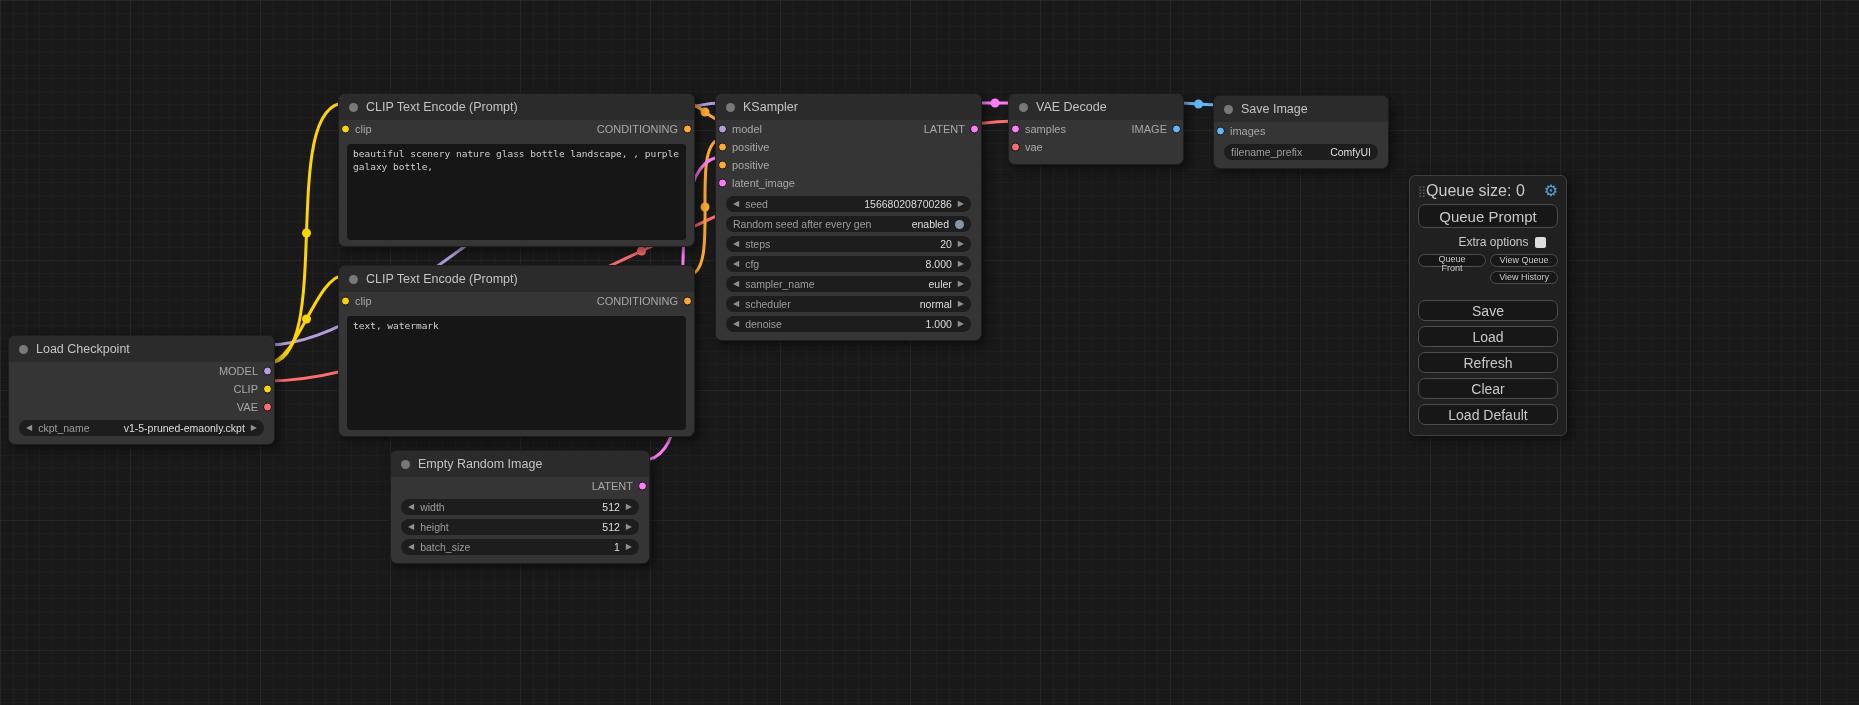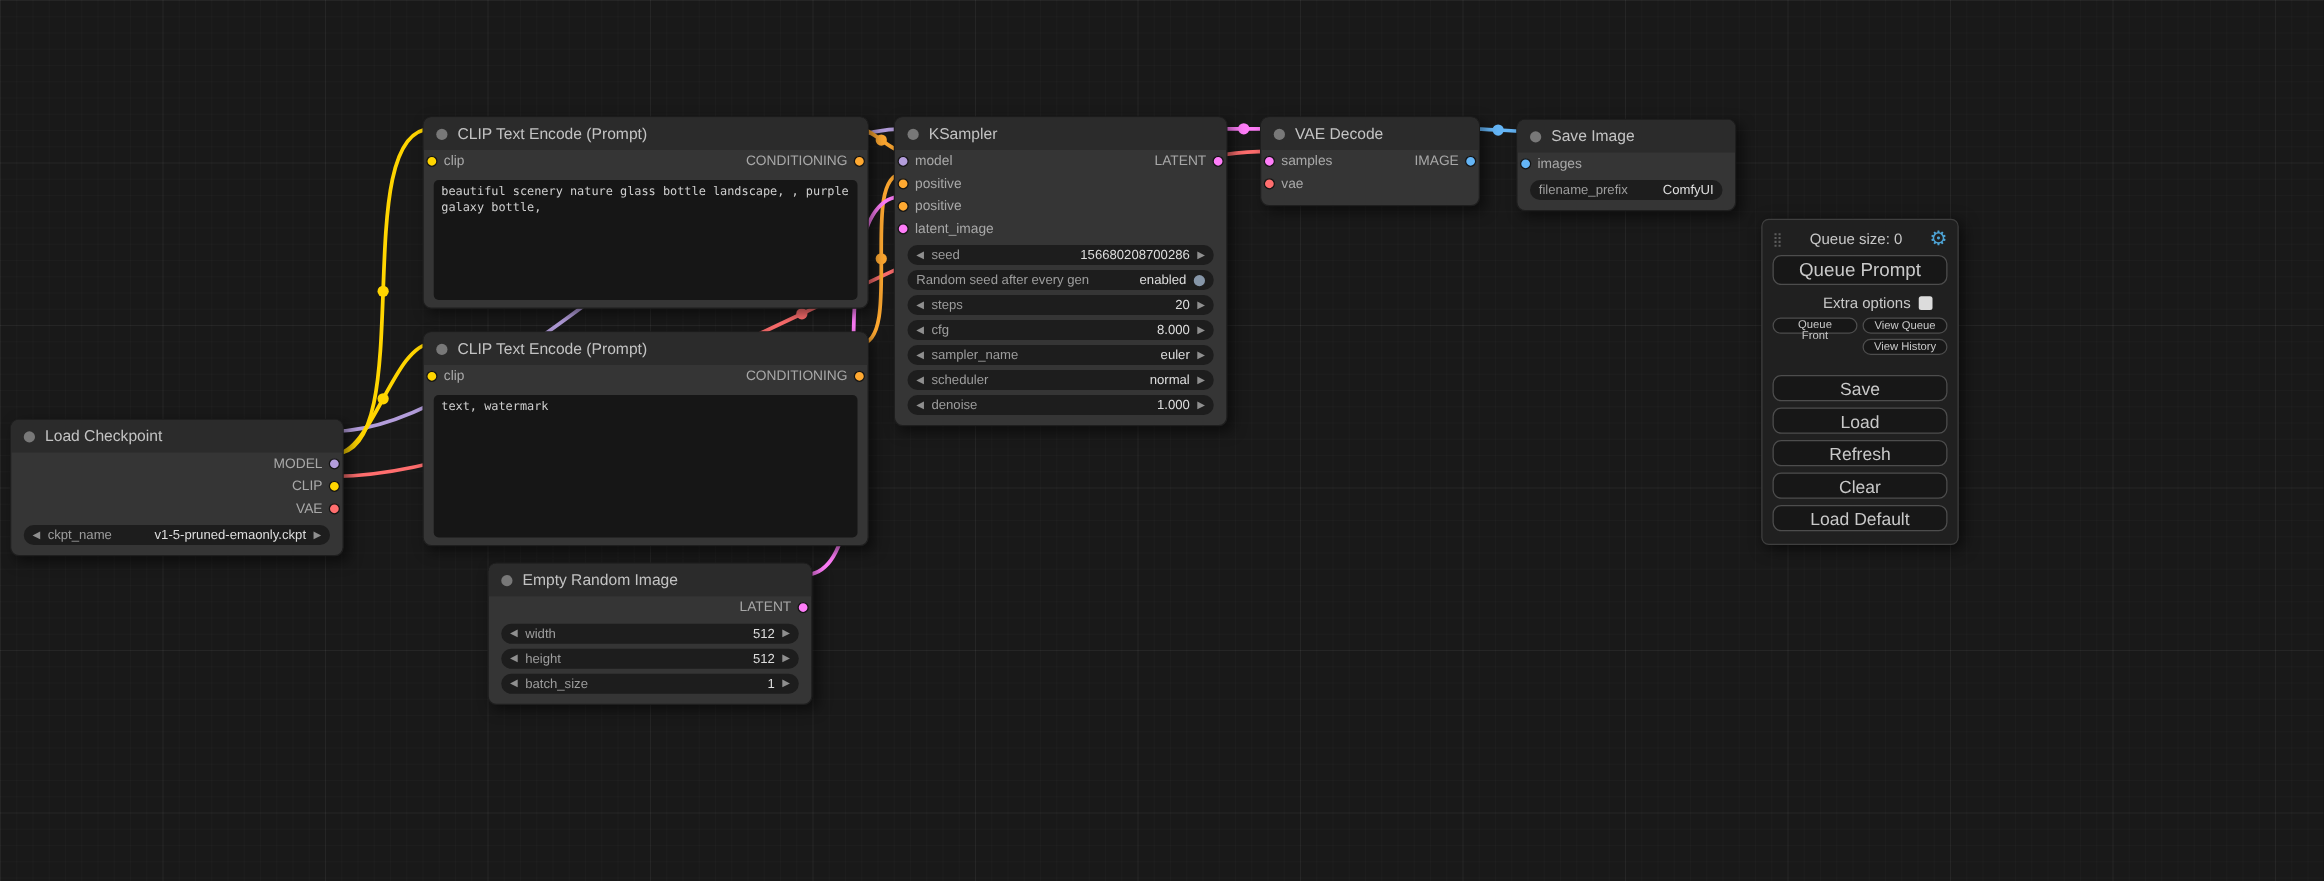--- a/index.html
+++ b/index.html
@@ -60,21 +60,21 @@
   }
 
   .menu {
     position:absolute; left:1409px; top:175px; width:158px; z-index:3;
     background:#202020; border:1px solid #3f3f3f; border-radius:6px;
     box-shadow:3px 3px 12px rgba(0,0,0,0.6);
     padding:6px 8px 10px; display:flex; flex-direction:column;
   }
   .menu-header { display:flex; align-items:center; height:18px; margin-bottom:4px; }
   .drag-handle { color:#5c5c5c; font-size:11px; line-height:1; font-family:"DejaVu Sans", sans-serif; cursor:move; }
-  .queue-size { flex:1; text-align:center; color:#c8c8c8; font-size:12px; }
+  .queue-size { flex:1; text-align:left; color:#c8c8c8; font-size:16px; }
   .gear-icon { color:#4da4d6; font-size:16px; line-height:1; font-family:"DejaVu Sans", sans-serif; cursor:pointer; }
   .menu button {
     background:#171717; border:1px solid #4d4d4d; border-radius:7px;
     color:#c9c9c9; font-family:"Liberation Sans", sans-serif; cursor:pointer;
   }
   .btn-queue { height:24px; font-size:15px; }
   .extra-row { display:flex; align-items:center; justify-content:center; gap:6px; margin:7px 0 5px; }
   .extra-label { color:#c8c8c8; font-size:12px;margin-left:28px; }
   .checkbox { width:11px; height:11px; background:#dcdcdc; border-radius:2px; cursor:pointer; }
   .btn-pair { display:flex; gap:4px; margin-bottom:4px; }

